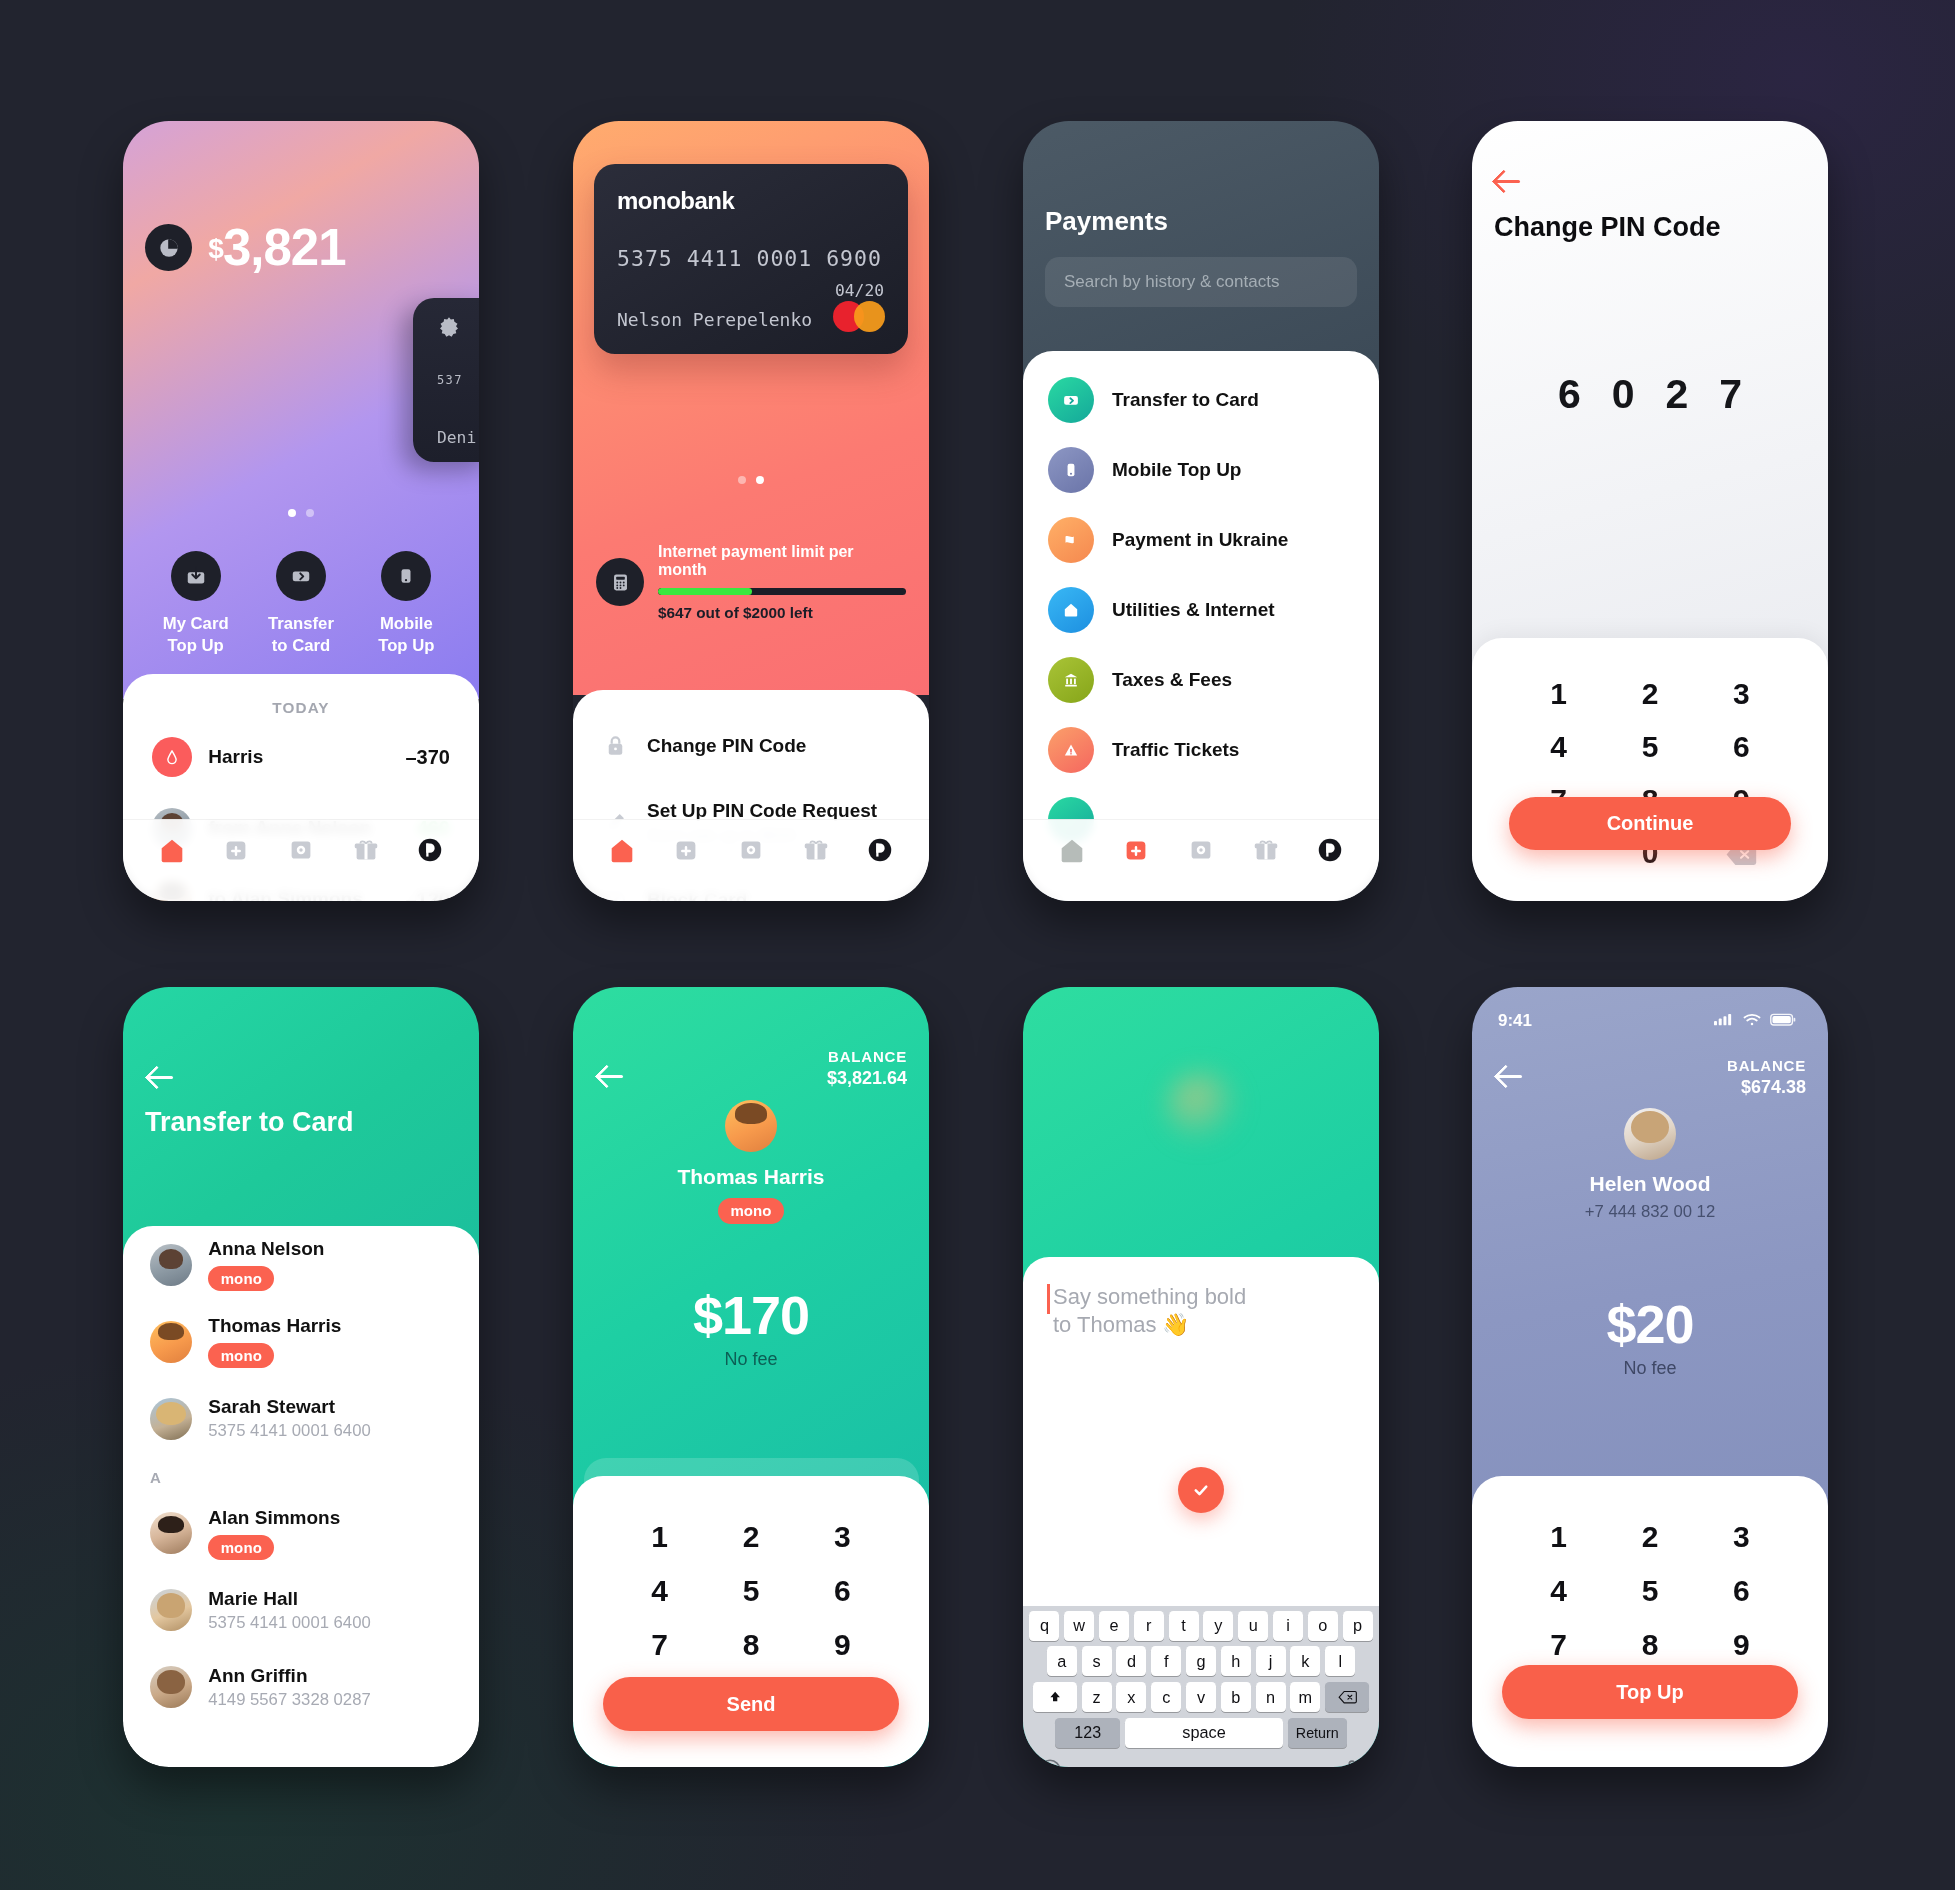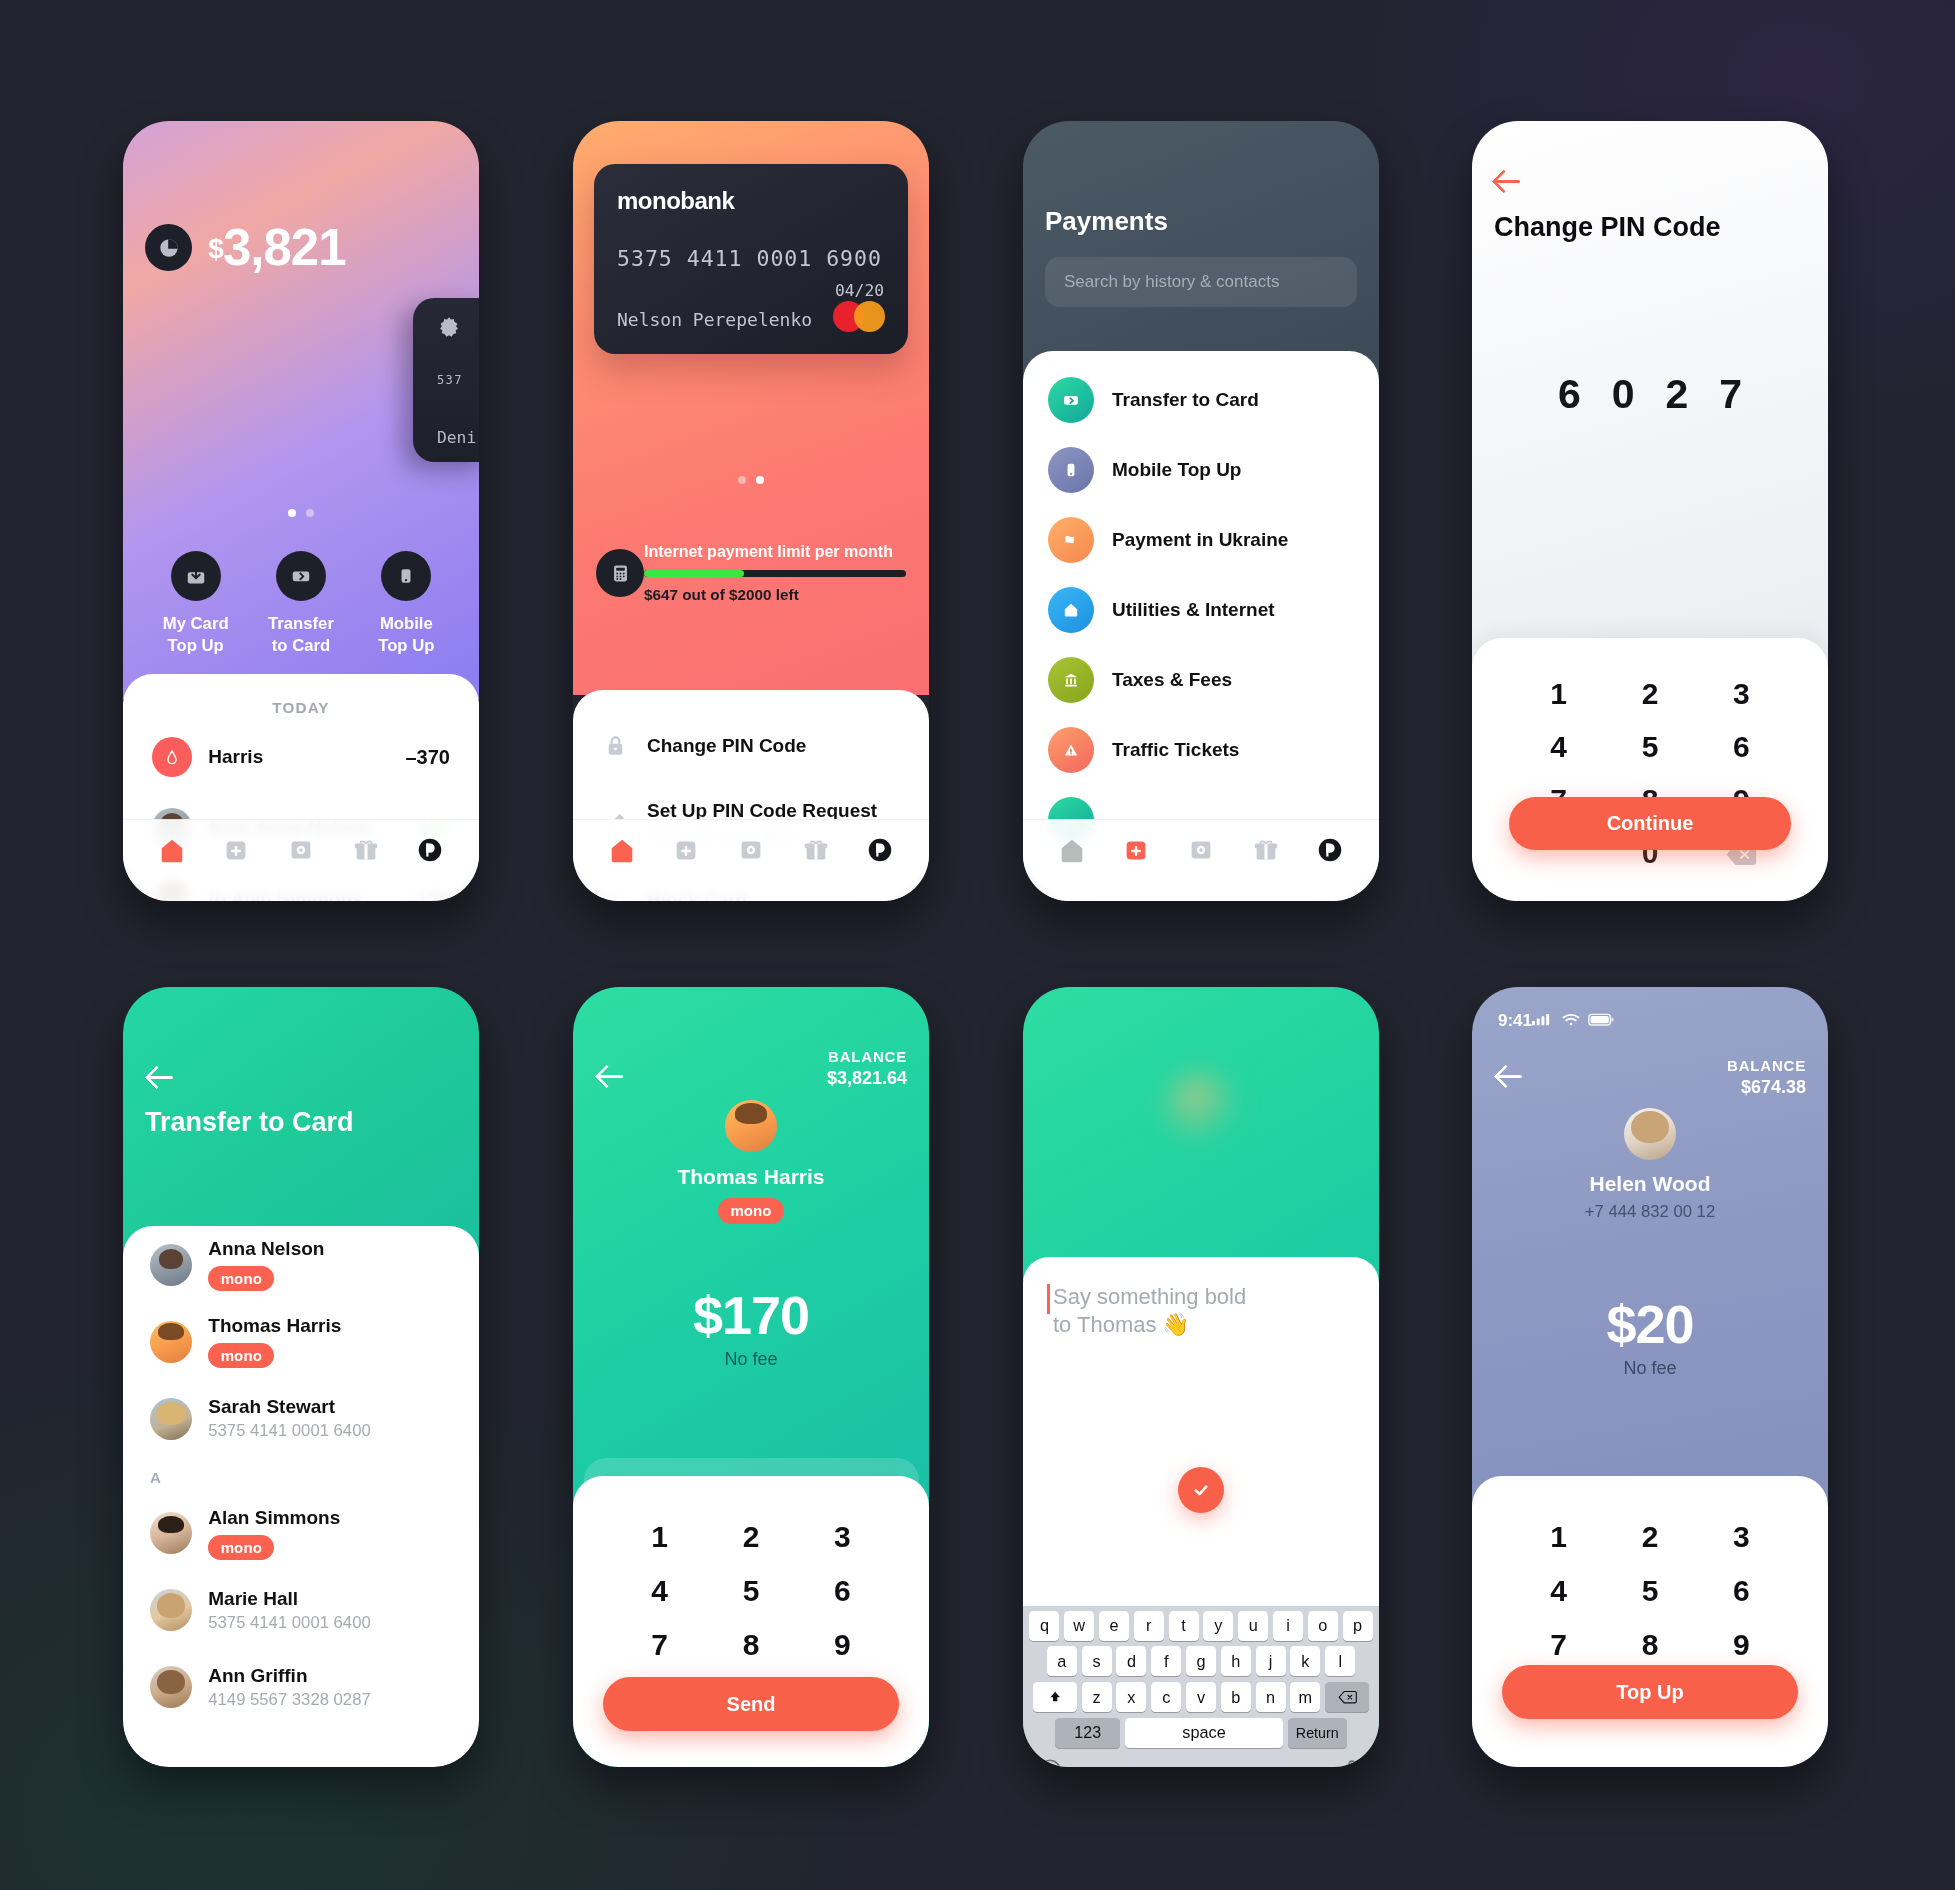--- a/index.html
+++ b/index.html
@@ -149,21 +149,21 @@
   }
   .p2 .card .brand { position: absolute; left: 23px; top: 23px; font-size: 24px; font-weight: 700; color: #fff; letter-spacing: -0.5px; }
   .p2 .card .num { position: absolute; left: 23px; top: 82px; font-family: "DejaVu Sans Mono", monospace; font-size: 21.5px; letter-spacing: 1px; }
   .p2 .card .exp { position: absolute; right: 24px; top: 117px; font-family: "DejaVu Sans Mono", monospace; font-size: 16.3px; }
   .p2 .card .holder { position: absolute; left: 23px; top: 145px; font-family: "DejaVu Sans Mono", monospace; font-size: 18px; }
   .p2 .card .mc { position: absolute; right: 23px; top: 137px; width: 52px; height: 31px; }
   .p2 .card .mc i { position: absolute; top: 0; width: 31px; height: 31px; border-radius: 50%; }
   .p2 .card .mc .r { left: 0; background: #e8222d; }
   .p2 .card .mc .y { right: 0; background: #f79c1b; mix-blend-mode: normal; opacity: .93; }
   .p2 .pager { position: absolute; left: 0; right: 0; top: 355px; display: flex; justify-content: center; }
-  .p2 .limit { position: absolute; left: 23px; right: 23px; top: 422px; display: flex; align-items: center; gap: 0; }
+  .p2 .limit { position: absolute; left: 23px; right: 23px; top: 422px; display: flex; align-items: center; gap: 14px; }
   .p2 .limit .ic { width: 48px; height: 48px; border-radius: 50%; background: #1e2029; display: flex; align-items: center; justify-content: center; flex: none; }
   .p2 .limit .col { flex: 1; }
   .p2 .limit .lt { font-size: 16px; font-weight: 700; color: #fff; margin-bottom: 8.6px; }
   .p2 .limit .bar { height: 7.7px; border-radius: 4.3px; background: #1b1d27; overflow: hidden; }
   .p2 .limit .bar i { display: block; height: 100%; background: #3ae83f; border-radius: 4.3px; }
   .p2 .limit .lb { font-size: 15.3px; font-weight: 700; color: #1b1d27; margin-top: 8.6px; }
   .p2 .sheet { top: 569px; bottom: 0; }
   .opt { display: flex; align-items: center; gap: 17px; padding: 0 27px; height: 77px; cursor: pointer; }
   .opt .oi { width: 30px; display: flex; justify-content: center; flex: none; }
   .opt .ot { font-size: 19px; font-weight: 700; color: #111; }
@@ -265,21 +265,21 @@
   .kb .k.space { flex: 1; max-width: 158px; }
   .kb .k.ret { width: 59px; font-size: 14.3px; }
   .kb .k.num { width: 65px; font-size: 16px; }
   .kb .botrow { display: flex; align-items: center; justify-content: space-between; padding: 3.8px 10.5px 0 10.5px; }
   .kb .botrow .gly { width: 26px; height: 26px; }
 
   
   .p8 .hero { position: absolute; inset: 0; background: linear-gradient(170deg, #9aa5ca 0%, #8c97c2 40%, #7e8bb8 100%); }
   .p8 .status {
     position: absolute; left: 26px; right: 32px; top: 22px; height: 23px;
-    display: flex; align-items: center; color: #fff;
+    display: flex; align-items: center; justify-content: space-between; color: #fff;
   }
   .p8 .status .time { font-size: 17px; font-weight: 700; }
   .p8 .status .icons { display: flex; align-items: center; gap: 7.7px; }
   .p8 .back { position: absolute; left: 22px; top: 73px; color: #fff; }
   .p8 .bal { position: absolute; right: 22px; top: 70px; text-align: right; color: #fff; }
   .p8 .bal .bl { font-size: 15px; font-weight: 700; letter-spacing: 0.8px; }
   .p8 .bal .bv { font-size: 18px; font-weight: 700; margin-top: 2.9px; }
   .p8 .who { position: absolute; left: 0; right: 0; top: 121px; display: flex; flex-direction: column; align-items: center; }
   .p8 .who .nm { font-size: 21px; font-weight: 700; color: #fff; margin-top: 12.4px; }
   .p8 .who .sub { font-size: 16.7px; color: #46506f; margin-top: 5.7px; }

